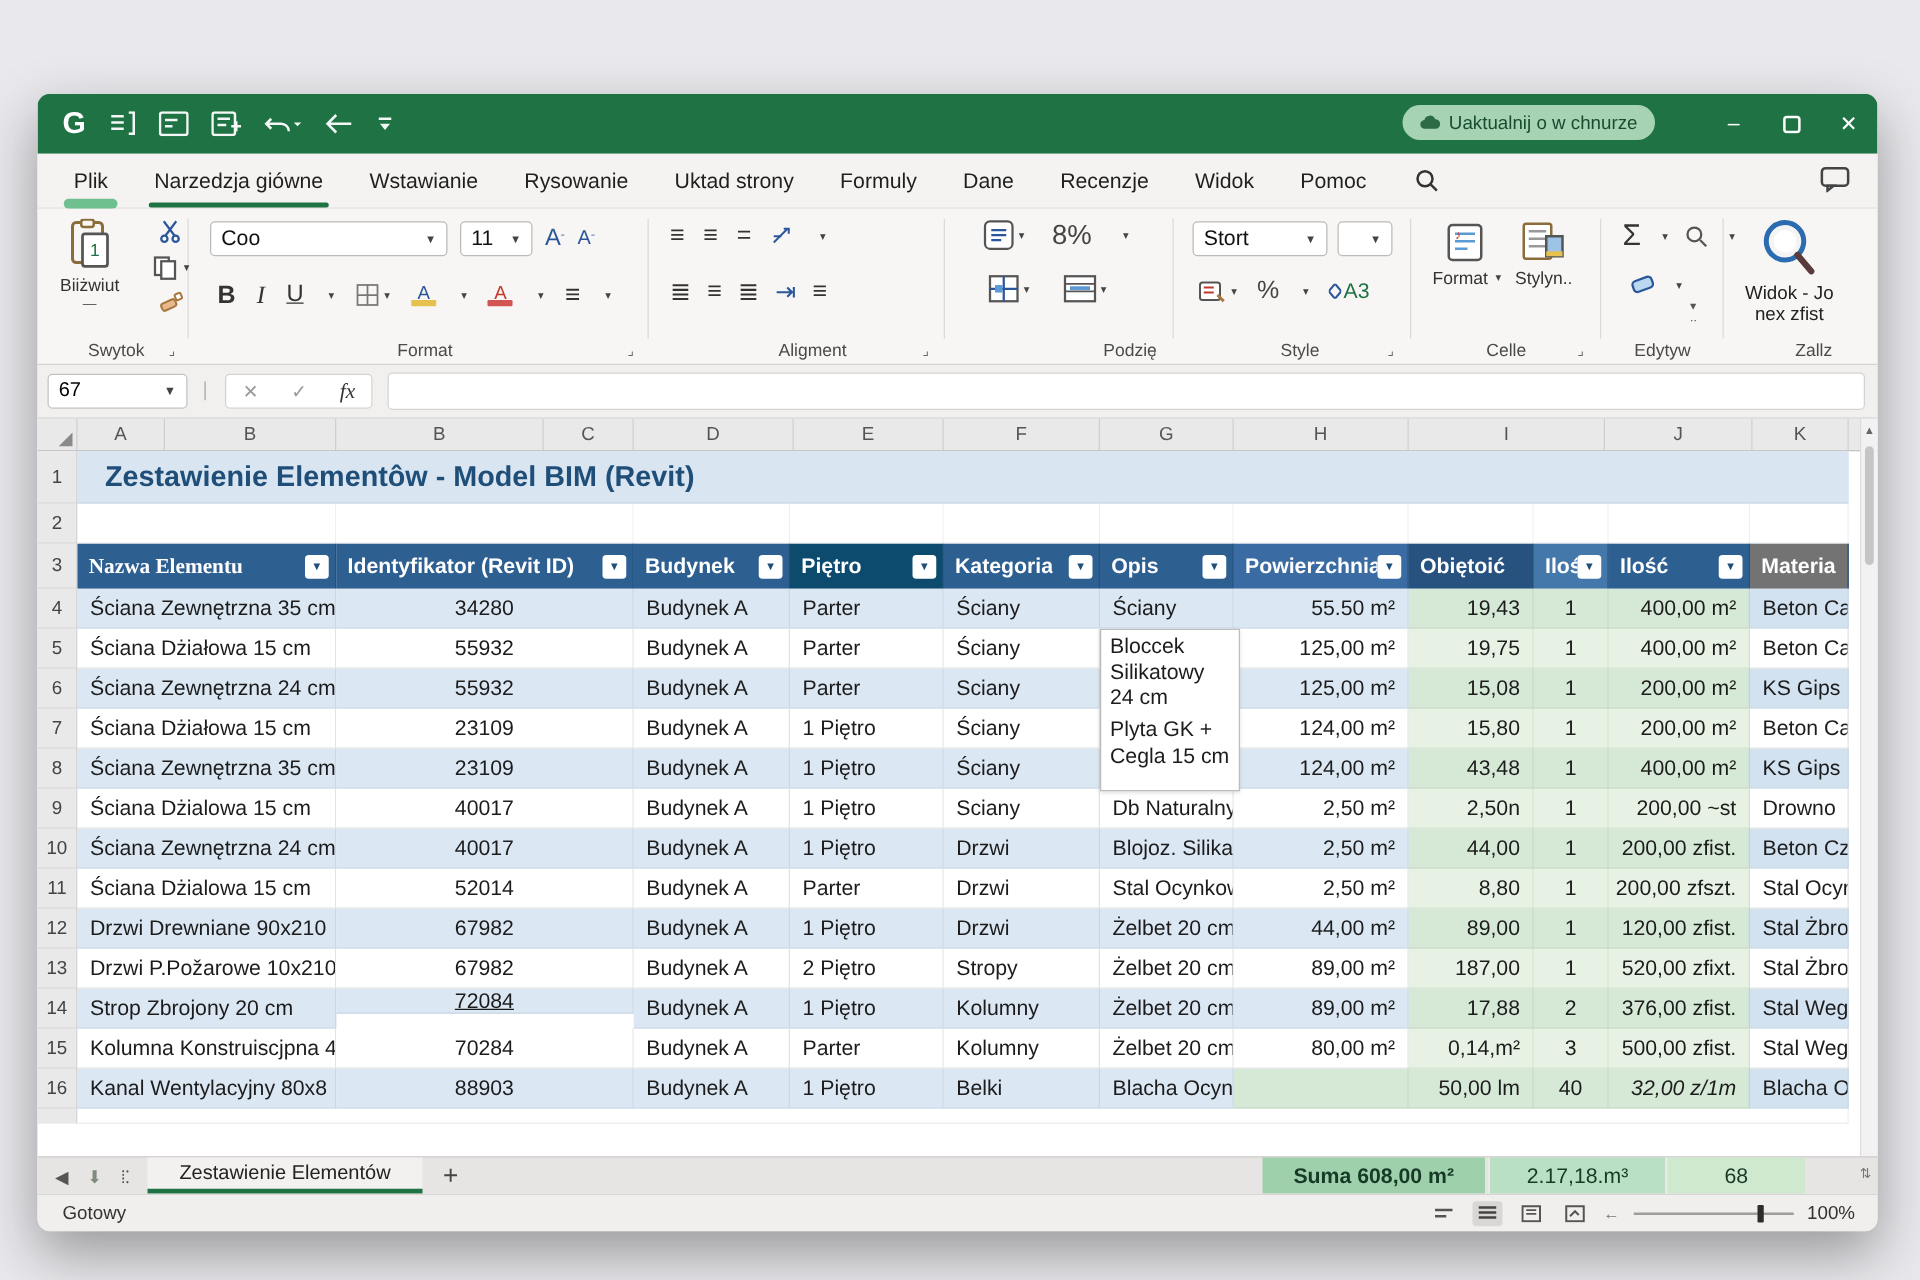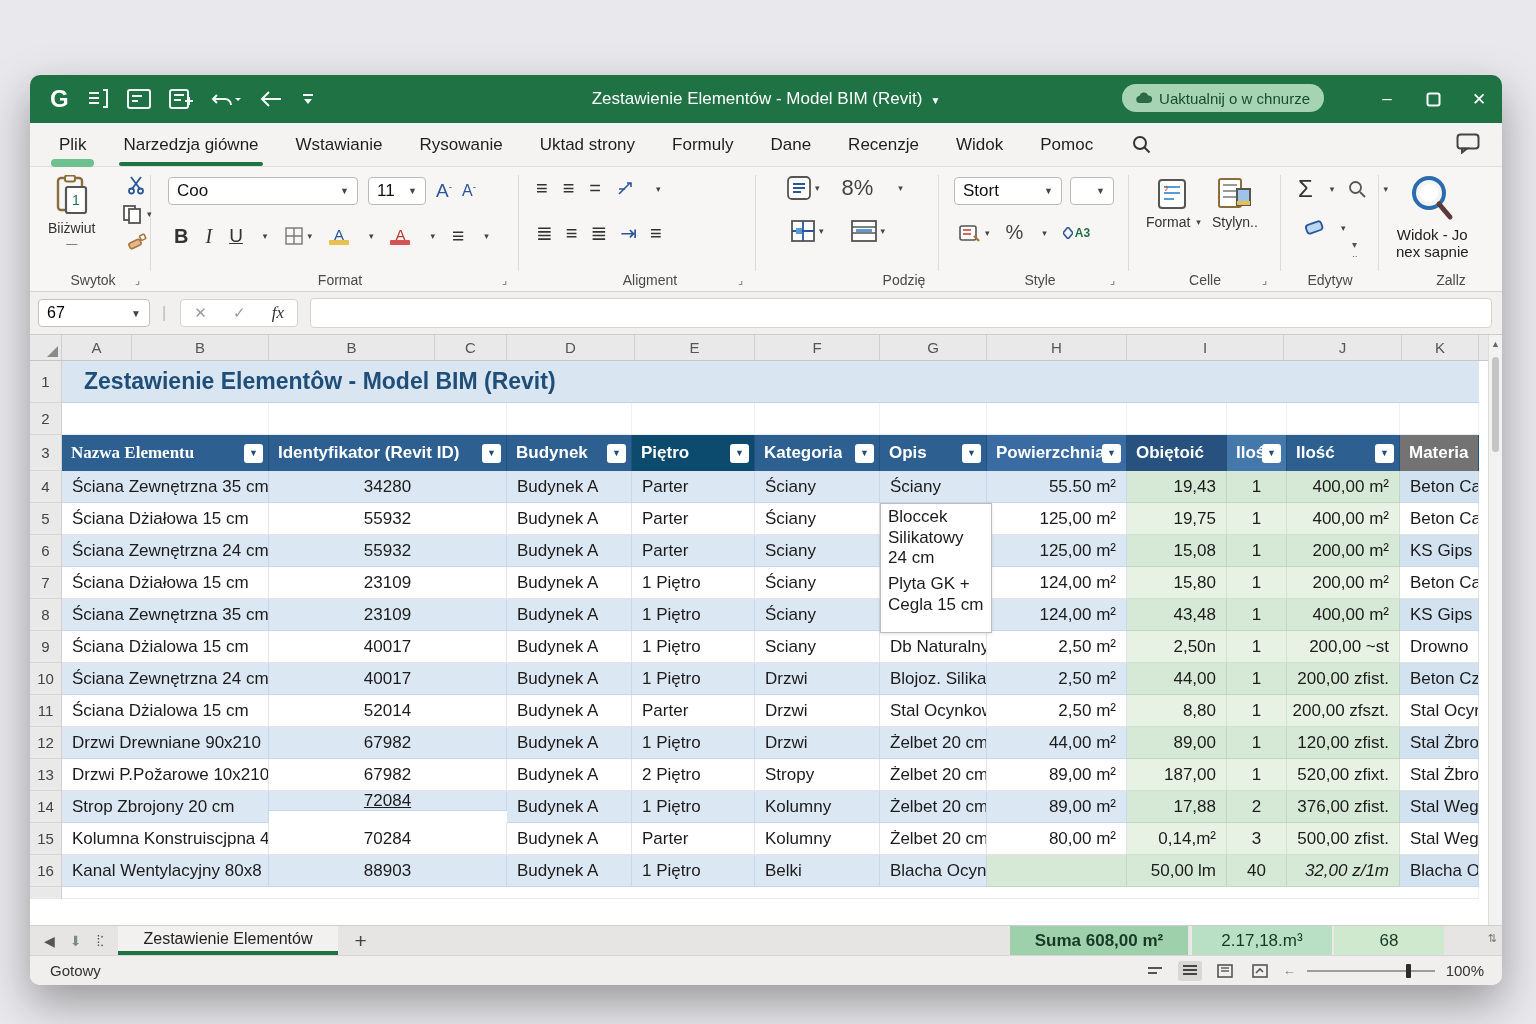--- a/index.html
+++ b/index.html
@@ -156,23 +156,20 @@
             <path d="M10 2 L3 9 L10 16 M3 9 H22" fill="none" stroke="#fff" stroke-width="2"></path>
           </svg>
       </span>
       <span class="tb-ic">
         <svg width="14" height="14" viewBox="0 0 14 14">
             <line x1="2" y1="3" x2="12" y2="3" stroke="#fff" stroke-width="2"></line>
           <path d="M3 7 l4 5 l4 -5 z" fill="#fff"></path>
           </svg>
       </span>
     </div>
-    <div class="tb-title">
-      <span>Zestawienie Elementów - Model BIM (Revit)</span><span class="caret">▼</span>
-    </div>
     <div class="cloud-pill">
       <svg width="16" height="12" viewBox="0 0 16 12">
         <path d="M4 11 a3.5 3.5 0 0 1 -.5 -7 a4.5 4.5 0 0 1 8.6 -.6 a3.3 3.3 0 0 1 .4 7.6 z" fill="#2c6b45"></path>
         </svg>
       <span>Uaktualnij o w chnurze</span>
     </div>
     <div class="winbtn" style="right:92px;">–</div>
     <div class="winbtn" style="right:46px;">
       <svg width="15" height="15" viewBox="0 0 15 15">
           <rect x="1.5" y="1.5" width="12" height="12" rx="2" fill="none" stroke="#fff" stroke-width="2"></rect>
@@ -378,21 +375,21 @@
         <g stroke="#c0392b" stroke-width="1.6">
               <line x1="5" y1="8" x2="13" y2="8"></line>
               <line x1="5" y1="12" x2="13" y2="12"></line>
             </g>
         <path d="M16 14 l5 5" stroke="#a8763e" stroke-width="2.4"></path>
           </svg>
         <span class="dd9">▾</span>
         </span>
       <span class="ic" style="font-size:20px;color:#444;">%</span>
       <span class="dd9">▾</span>
-      <span class="ic" style="font-size:12px;color:#1e7243;font-weight:bold;gap:2px;">
+      <span class="ic" style="font-size:17px;color:#1e7243;font-weight:normal;gap:2px;">
         <svg width="10" height="12" viewBox="0 0 10 12">
             <path d="M5 0 L10 6 L5 12 L0 6 Z" fill="none" stroke="#2b579a" stroke-width="1.6"></path>
           </svg>
         <span>A3</span>
         </span>
     </div>
     <div class="grp-label" style="left:960px;width:100px;">Style</div>
     <div class="launcher" style="left:1080px;">⌟</div>
 
     <div class="bigbtn" style="position:absolute;left:1116px;top:10px;">
@@ -449,21 +446,21 @@
     <div class="grp-label" style="left:1258px;width:84px;">Edytyw</div>
 
     <div class="bigbtn" style="position:absolute;left:1366px;top:6px;">
       <svg width="54" height="50" viewBox="0 0 54 50">
         <circle cx="24" cy="20" r="15" fill="#f4f4f4" stroke="#2b6cb0" stroke-width="4"></circle>
         <circle cx="24" cy="20" r="9" fill="#fff" stroke="none"></circle>
         <line x1="34" y1="31" x2="45" y2="44" stroke="#5a3a3a" stroke-width="5" stroke-linecap="round"></line>
         </svg>
       <span style="font-size:15px;color:#222;text-align:center;line-height:1.15;">
         <span>Widok  -  Jo</span><br>
-        <span>nex sapnie</span></span>
+        <span>nex zfist</span></span>
     </div>
     <div class="grp-label" style="left:1386px;width:70px;">Zallz</div>
   </div>
 
   <div class="formulabar">
     <div class="namebox">
       <span>67</span>
         <span style="margin-left:auto;font-size:10px;color:#444;">▼</span>
     </div>
     <span style="margin-left:12px;color:#b9b7b5;">|</span>

